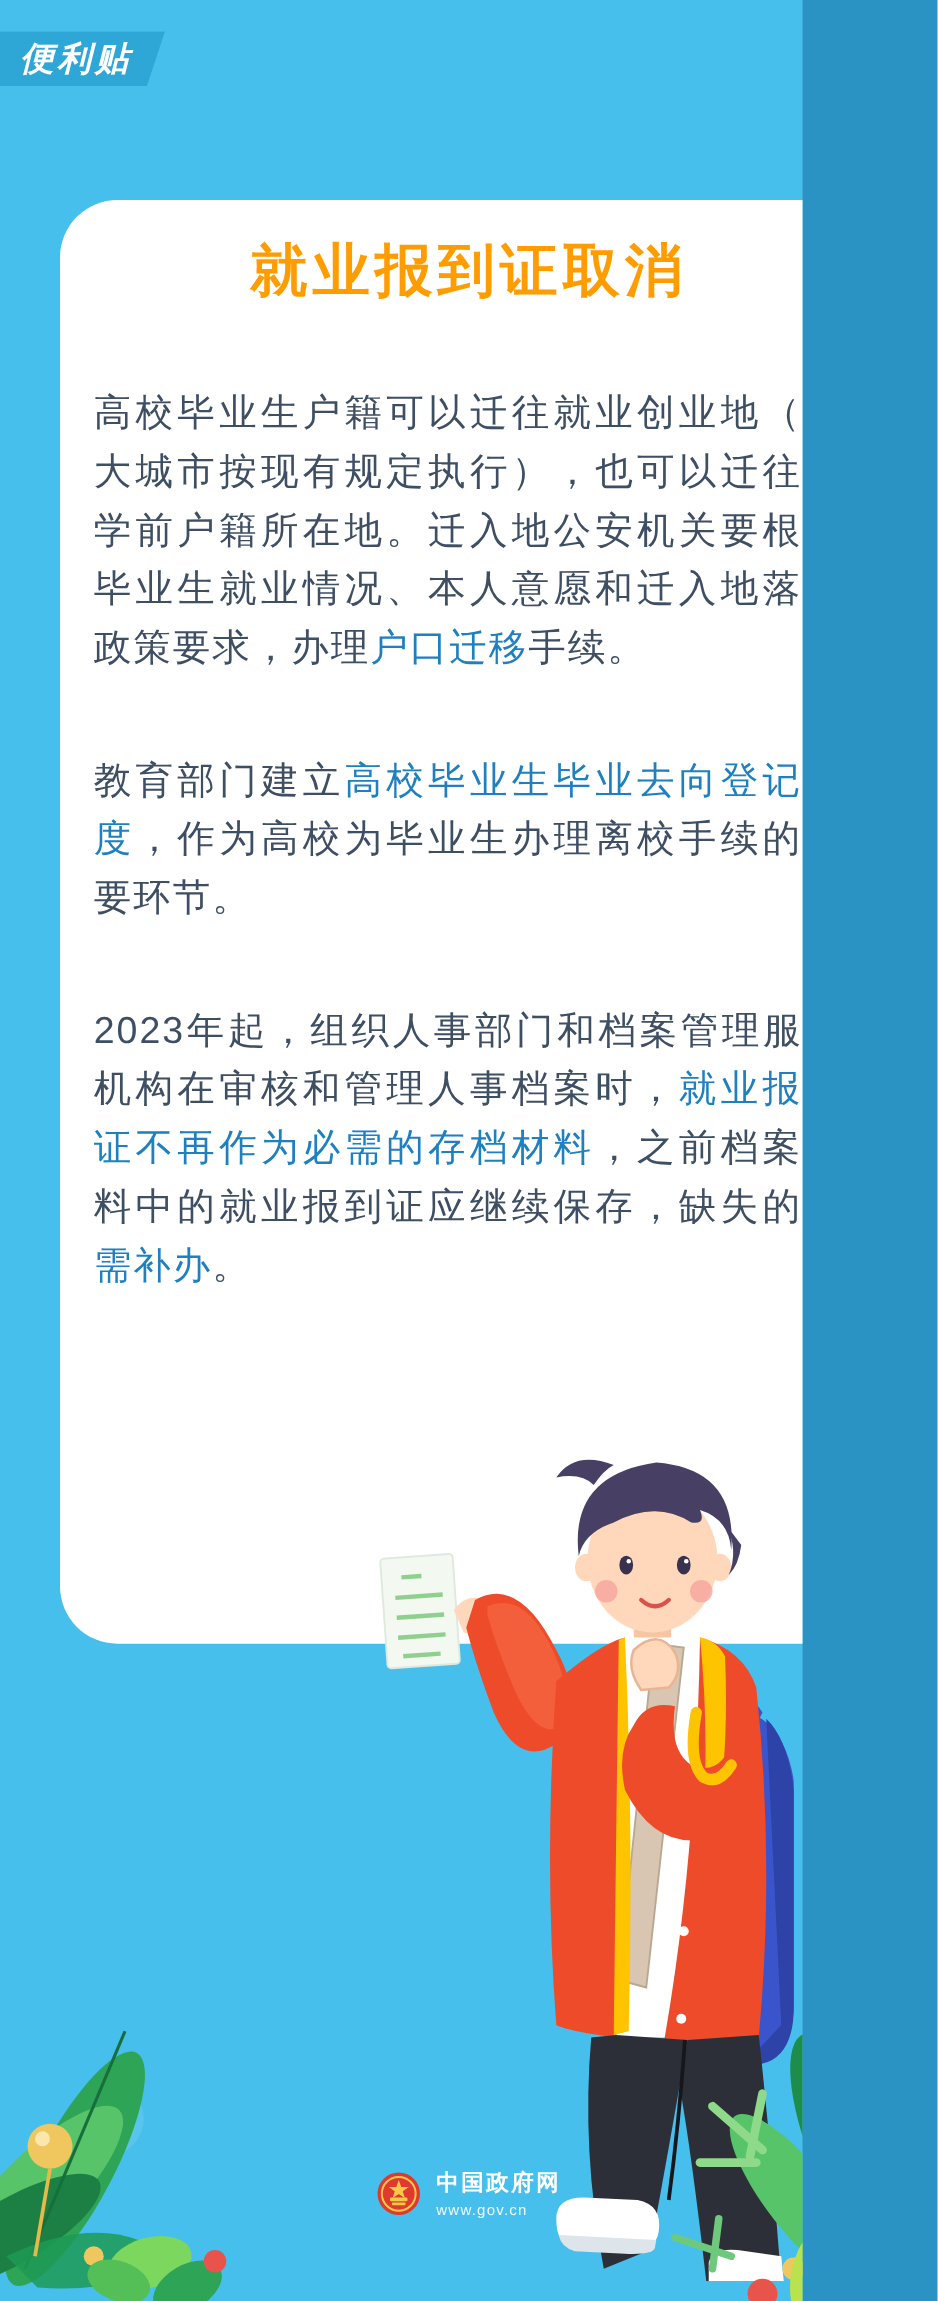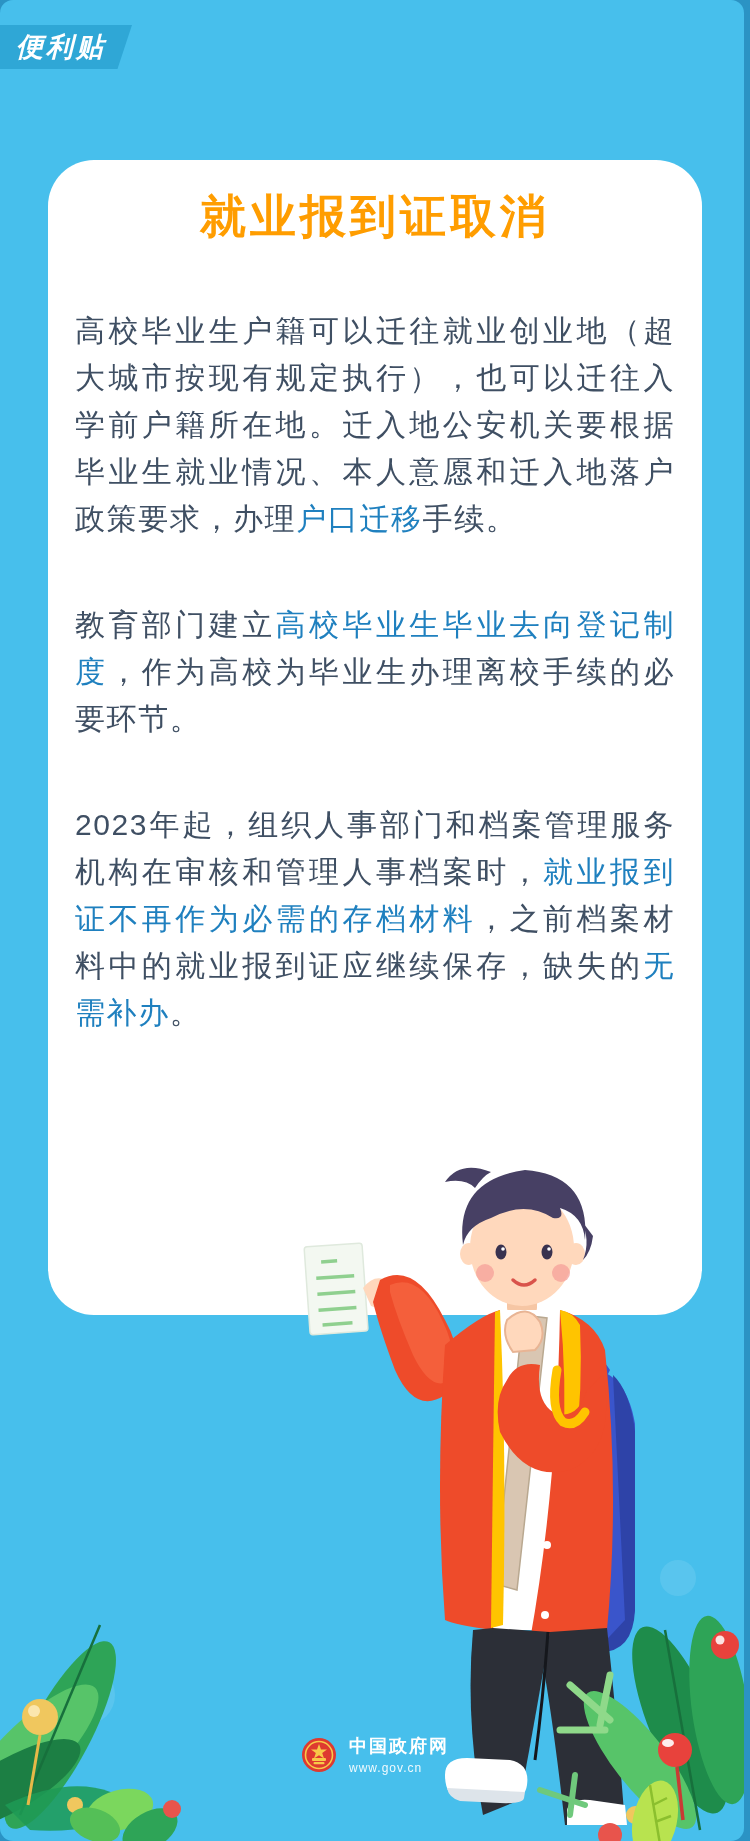--- a/index.html
+++ b/index.html
@@ -2,22 +2,22 @@
 <html><head>
 <meta charset="utf-8">
 <style>
   * { margin:0; padding:0; box-sizing:border-box; }
   html,body { width:750px; }
   body {
     font-family:"Liberation Sans","DejaVu Sans",sans-serif;
     background:#2b93c4;
   }
   .poster {
-    position:relative; width:744px; height:1841px;
-    background:#47bfec; overflow:hidden;border-radius:13px;
+    position:relative; width:642px; height:1841px;
+    background:#47bfec; overflow:hidden;
   }
   
   .badge {
     position:absolute; left:0; top:25px; width:132px; height:44px;
     background:#2fa7d6;
     clip-path:polygon(0 0,100% 0,89% 100%,0 100%);
     display:flex; align-items:center; padding-left:16px;
   }
   .badge span {
     color:#ffffff; font-size:27px; font-style:italic; font-weight:bold;

